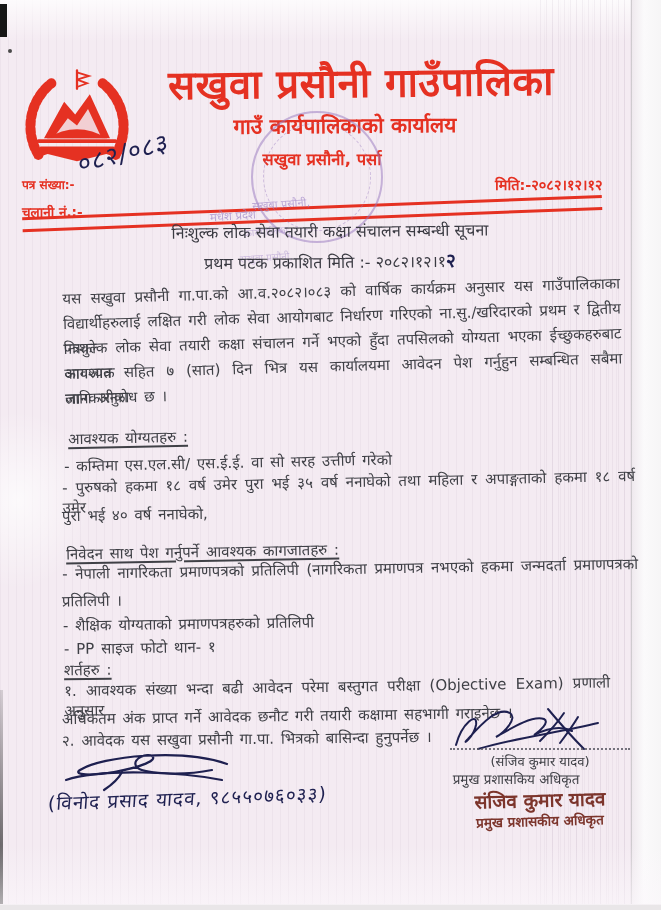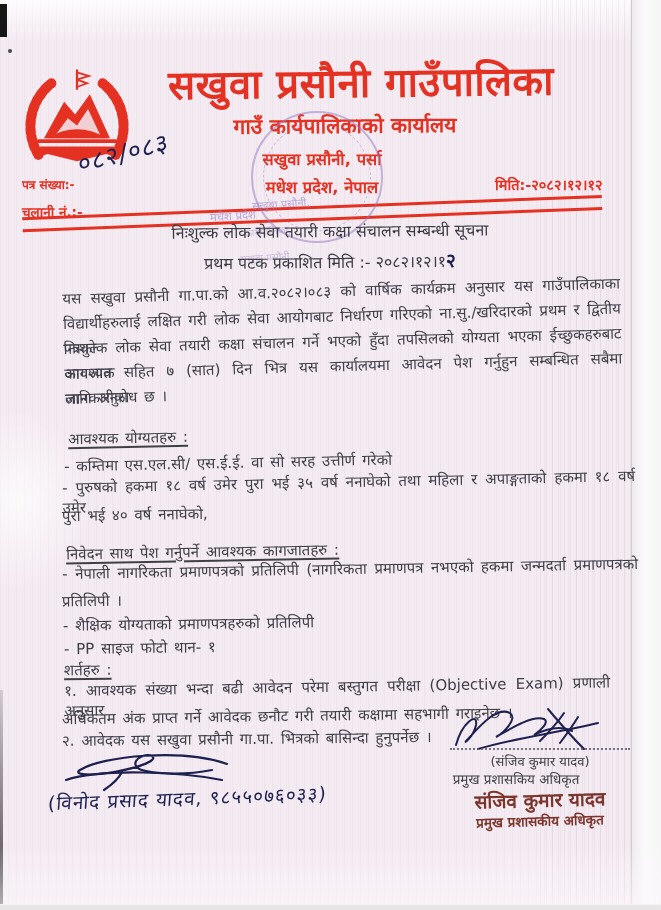--- a/index.html
+++ b/index.html
@@ -116,21 +116,20 @@
       <rect x="16" y="77" width="88" height="4" rx="2" fill="#e53122"></rect>
       <path d="M20,85 L100,85 L107,98 L92,93 L60,101 L28,93 L13,98 Z" fill="#e53122"></path>
       <circle cx="15" cy="88" r="4" fill="#e53122"></circle>
       <circle cx="105" cy="88" r="4" fill="#e53122"></circle>
     </svg>
   </div>
 
   <div class="abs red bold center muni-title">सखुवा प्रसौनी गाउँपालिका</div>
   <div class="abs red bold center office-line">गाउँ कार्यपालिकाको कार्यालय</div>
   <div class="abs red bold center addr-line">सखुवा प्रसौनी, पर्सा</div>
-  <div class="abs red bold center prov-line">मधेश प्रदेश, नेपाल</div>
   <div class="abs red bold ref-label">पत्र संख्या:-</div>
   <div class="abs ink hand ref-hand">०८२/०८३</div>
   <div class="abs red bold chalani-label">चलानी नं.:-</div>
   <div class="abs red bold date-line">मिति:-२०८२।१२।१२</div>
   <div class="abs double-rule"></div>
 
   <div class="abs stamp-circle">
       <span class="inner"></span>
     </div>
   <div class="abs purple stamp-frag frag1">सखुवा प्रसौनी,</div>

